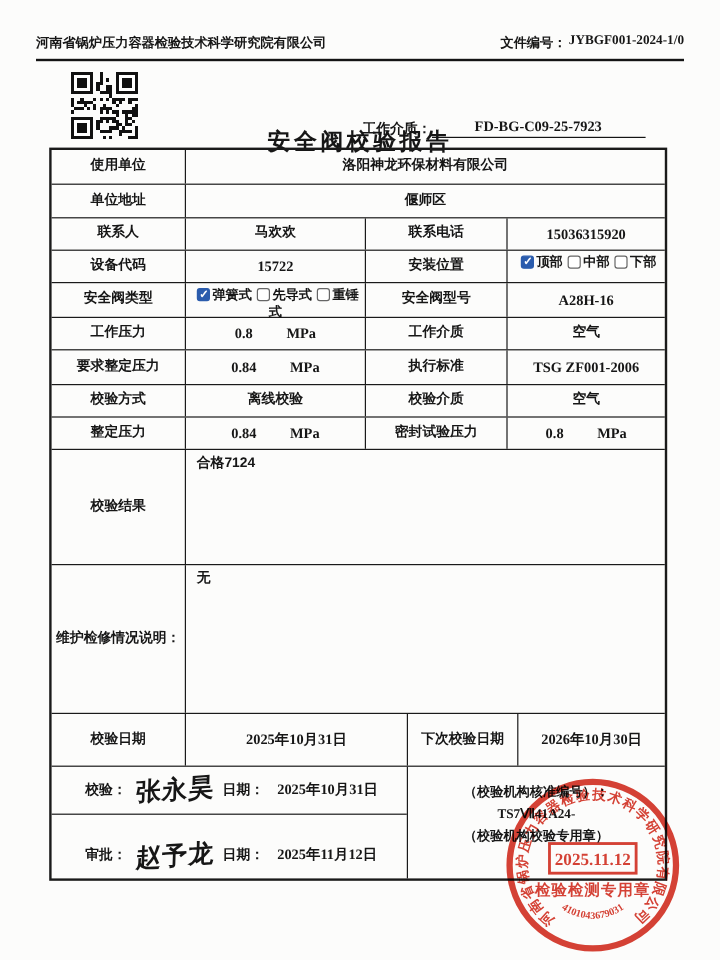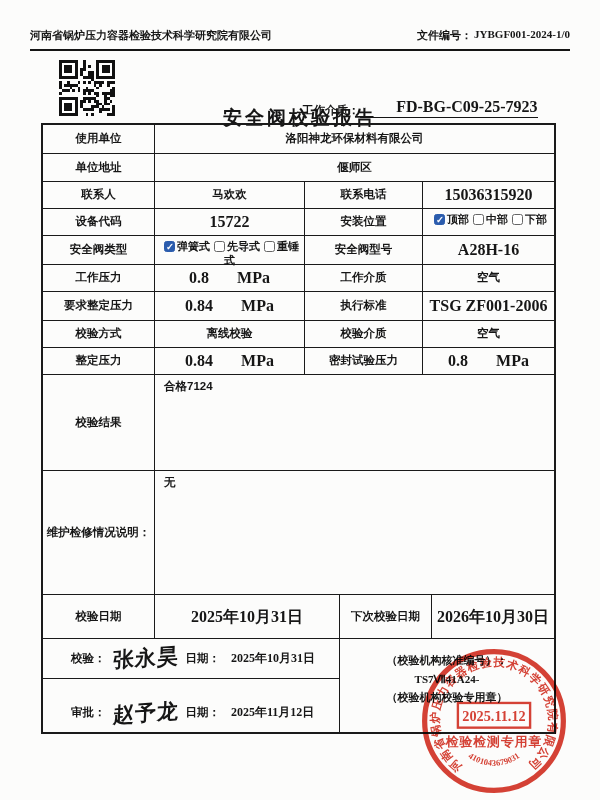--- a/index.html
+++ b/index.html
@@ -32,41 +32,41 @@
   
   .doc-title {
     position:absolute; left:0; right:0; top:62px;
     text-align:center; font-size:19px; font-weight:700; letter-spacing:3px;margin-top:43px;
   }
   .reportno {
     position:absolute; top:98px; left:302px;
     display:flex; align-items:flex-end; font-size:11.5px; font-weight:700;
   }
   .reportno .num {
-    display:inline-block; width:178px; text-align:right;
+    display:inline-block; width:178px; text-align:center;
     border-bottom:1.5px solid #141414; padding-bottom:1px;
-    font-family:"Liberation Serif", serif; font-size:16px;
+    font-family:"Liberation Serif", serif; font-size:12px;
   }
 
   
   .grid {
     position:absolute; left:41px; top:123px; width:515px;
     border:2px solid #1a1a1a;
     font-size:11.5px;
   }
   .tr { display:flex; border-bottom:1px solid #1a1a1a; }
   .tr:last-child { border-bottom:none; }
   .td {
     border-right:1px solid #1a1a1a;
     display:flex; align-items:center; justify-content:center;
     text-align:right; padding:2px 3px; line-height:1.2;
   }
   .td:last-child { border-right:none; }
   .lab { font-weight:700; }
-  .val { font-weight:700; font-family:"Liberation Serif", serif; font-size:16px; }
+  .val { font-weight:700; font-family:"Liberation Serif", serif; font-size:12px; }
   .valcn { font-family:"Liberation Sans", sans-serif; font-size:11.5px; }
   .c1 { width:112px; } .c2 { width:150px; } .c3 { width:118px; } .c4 { flex:1; }
   .h29 { height:29px; } .h28 { height:28px; } .h27 { height:27px; }
   .h96 { height:96px; } .h124 { height:124px; } .h44 { height:44px; }
 
   .pressure { display:flex; justify-content:center; gap:28px; }
 
   
   .cbcell { display:block; text-align:center; line-height:14px; padding-top:3px;
             font-weight:700; font-family:"Liberation Sans", sans-serif; font-size:11px; }

